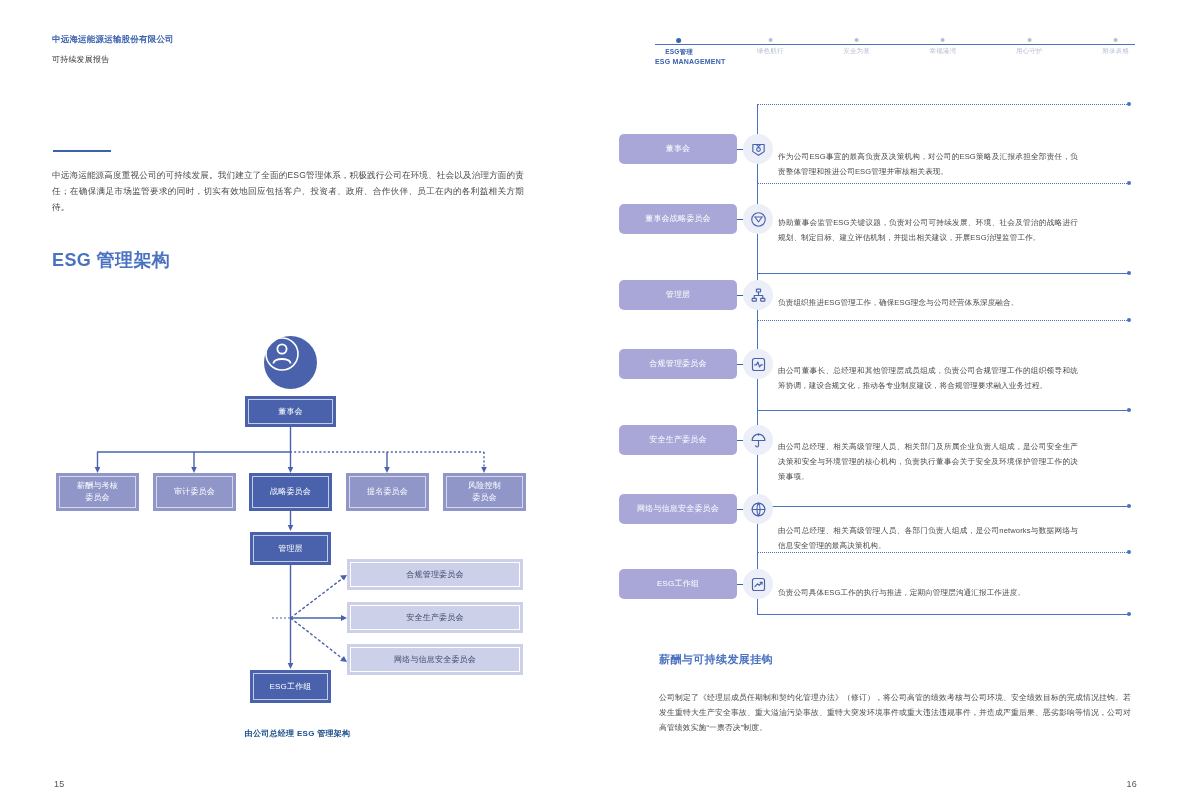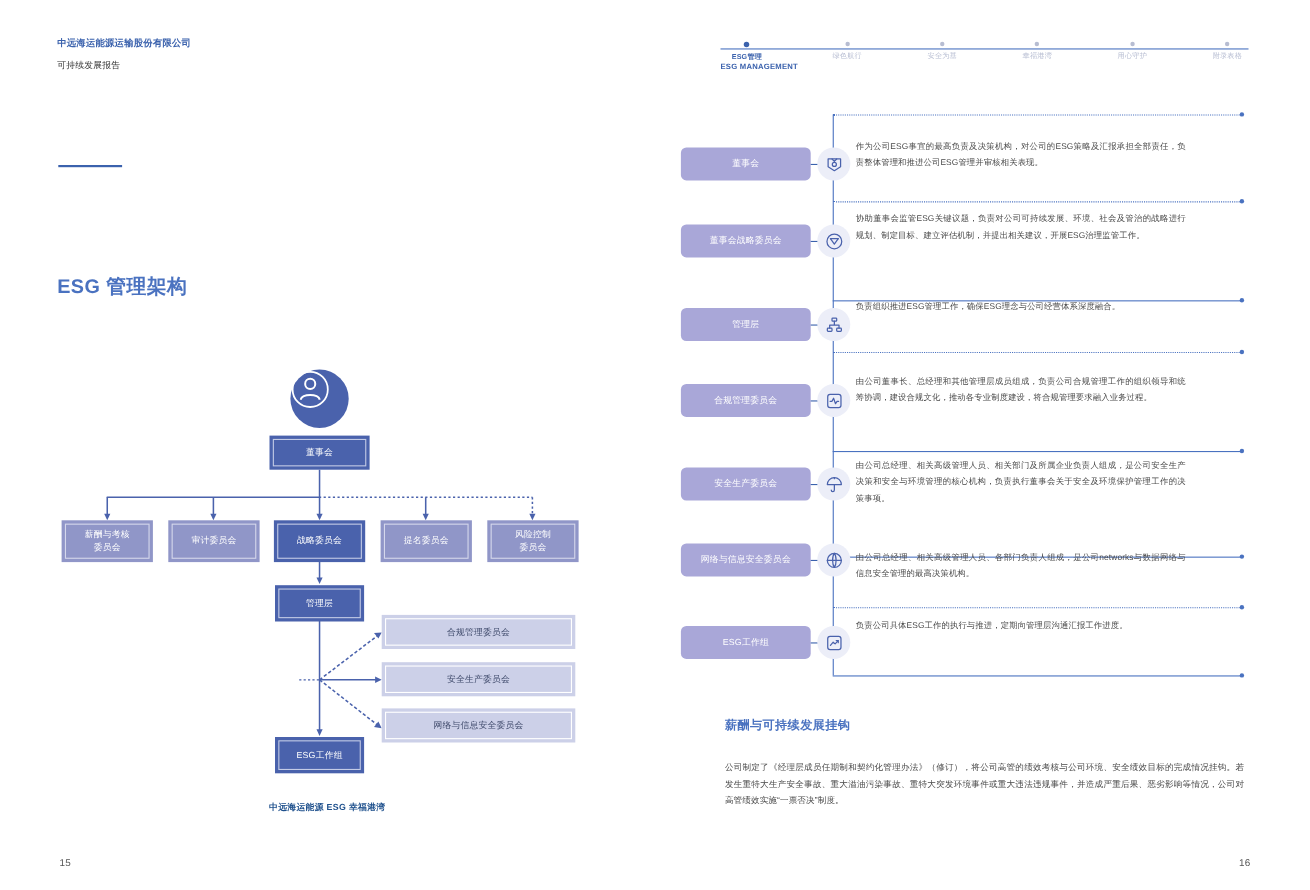--- a/index.html
+++ b/index.html
@@ -129,21 +129,21 @@
   }
   .iconcircle {
     position: absolute;
     width: 30px; height: 30px; border-radius: 50%;
     background: #eceef8;
     display: flex; align-items: center; justify-content: center;
   }
   .desc {
     position: absolute; left: 183px; width: 300px;
     font-size: 7.6px; line-height: 1.95; color: #4a4a4a;
-    text-align: justify; letter-spacing: .1px;
+    text-align: justify; letter-spacing: .1px; margin-top: 24px;
   }
   .hline {
     position: absolute; left: 162px; width: 372px; height: 1px;
   }
   .hline.solid { background: #4a72c0; }
   .hline.dotted {
     border-top: 1px dotted #4a72c0; height: 0;
   }
   .hline::after {
     content: ''; position: absolute; right: -2px; top: -2px;
@@ -165,20 +165,21 @@
 
   <div class="page left">
 
     <div class="lp-header">
       <div class="lp-company">中远海运能源运输股份有限公司</div>
       <div class="lp-report">可持续发展报告</div>
     </div>
 
     <div class="h1-rule"></div>
 
+    <div class="body-text" id="lp-intro">中远海运能源高度重视公司的可持续发展。我们建立了全面的ESG管理体系，积极践行公司在环境、社会以及治理方面的责任；在确保满足市场监管要求的同时，切实有效地回应包括客户、投资者、政府、合作伙伴、员工在内的各利益相关方期待。</div>
 
     <div class="h2">ESG 管理架构</div>
 
     <div class="org">
 
       <svg width="595" height="420">
 
         <line x1="290.5" y1="97" x2="290.5" y2="122" stroke="#4a62ac" stroke-width="1.4"></line>
 
         <line x1="97" y1="122" x2="290" y2="122" stroke="#4a62ac" stroke-width="1.4"></line>
@@ -255,21 +256,21 @@
         <span class="inner">安全生产委员会</span>
       </div>
       <div class="node pale" style="left:347px; top:314px; width:176px; height:31px;">
         <span class="inner">网络与信息安全委员会</span>
       </div>
 
       <div class="node dark" style="left:250px; top:340px; width:81px; height:33px;">
         <span class="inner">ESG工作组</span>
       </div>
 
-      <div class="org-caption">中远海运能源 ESG 幸福港湾</div>
+      <div class="org-caption">由公司总经理 ESG 管理架构</div>
     </div>
 
     <div class="pgnum left">15</div>
   </div>
 
   <div class="page right">
 
     <div class="rp-header">
       <div class="rp-nav">
         <div class="nav-item active" style="left:5%;">

